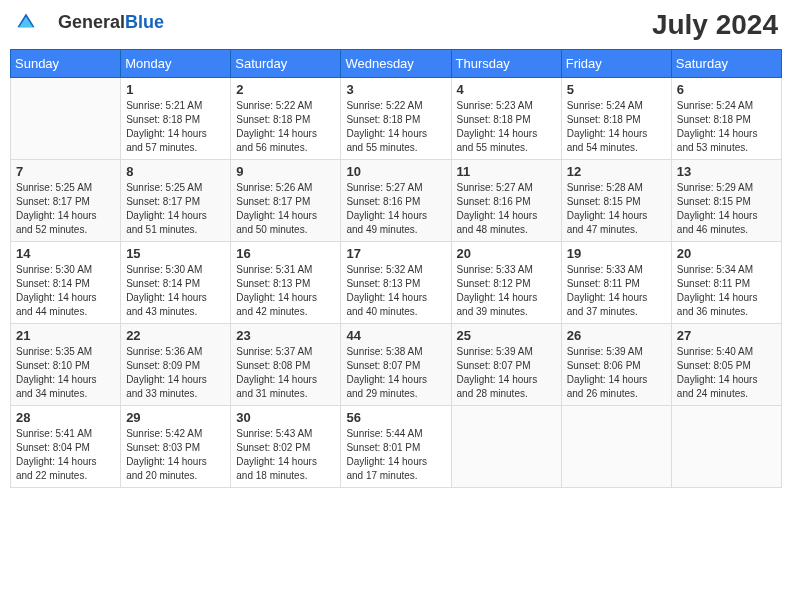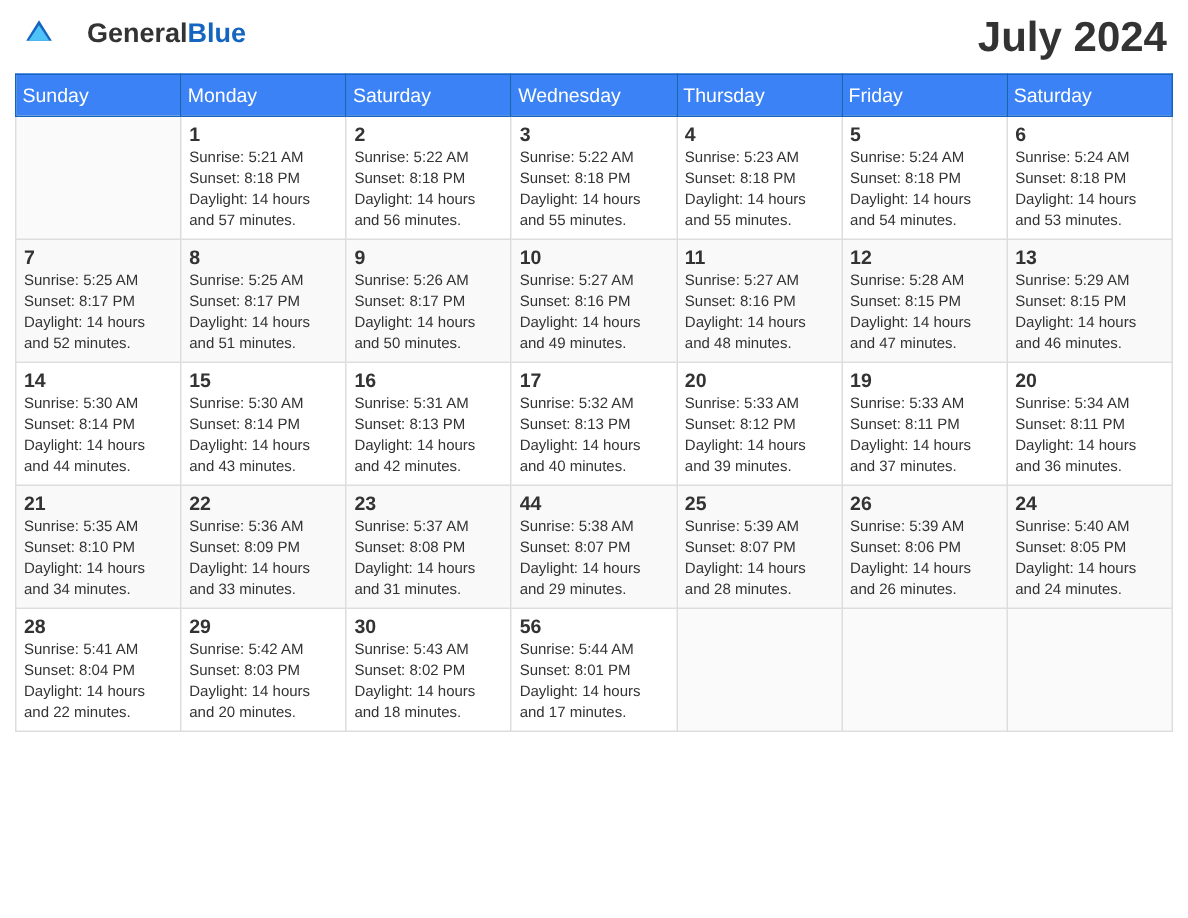--- a/index.html
+++ b/index.html
@@ -226,21 +226,21 @@
         </td>
         <td>
           <span class="day-number">25</span>
           <div class="day-info">Sunrise: 5:39 AM<br>Sunset: 8:07 PM<br>Daylight: 14 hours and 28 minutes.</div>
         </td>
         <td>
           <span class="day-number">26</span>
           <div class="day-info">Sunrise: 5:39 AM<br>Sunset: 8:06 PM<br>Daylight: 14 hours and 26 minutes.</div>
         </td>
         <td>
-          <span class="day-number">24</span>
+          <span class="day-number">27</span>
           <div class="day-info">Sunrise: 5:40 AM<br>Sunset: 8:05 PM<br>Daylight: 14 hours and 24 minutes.</div>
         </td>
       </tr>
       <tr>
         <td>
           <span class="day-number">28</span>
           <div class="day-info">Sunrise: 5:41 AM<br>Sunset: 8:04 PM<br>Daylight: 14 hours and 22 minutes.</div>
         </td>
         <td>
           <span class="day-number">29</span>

